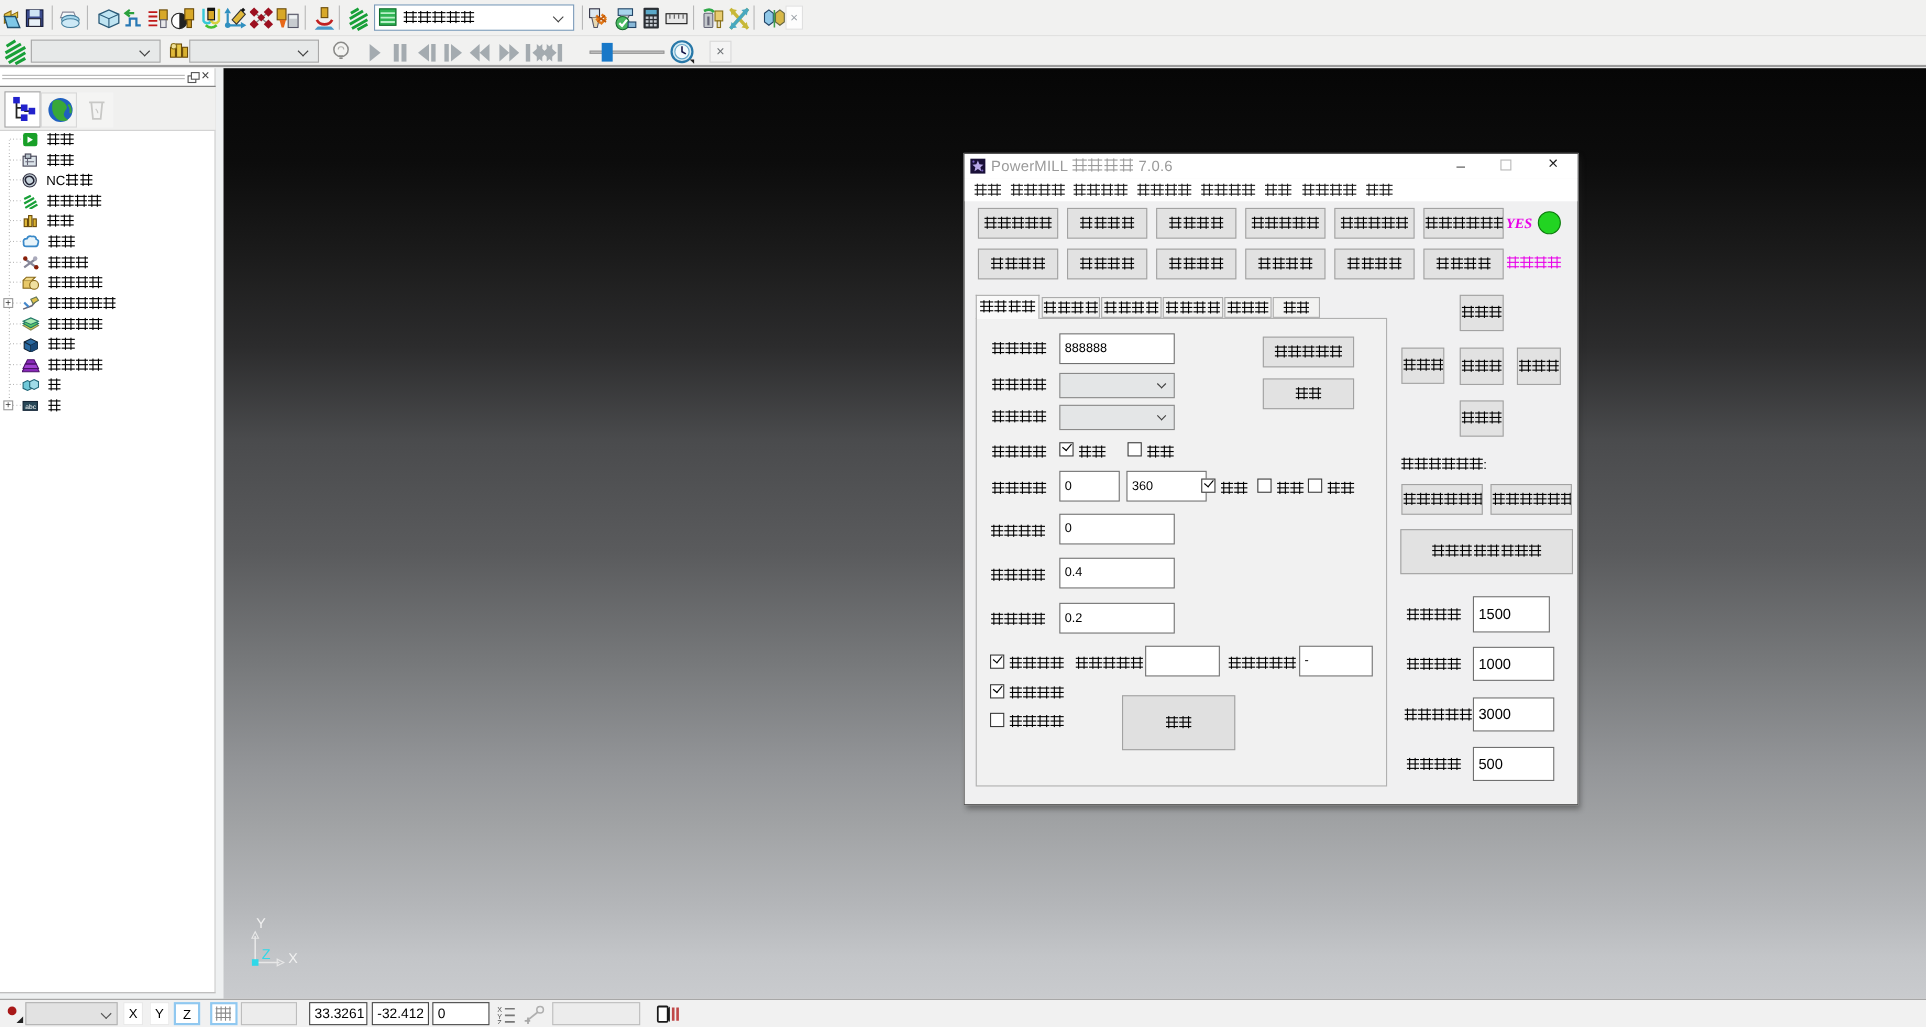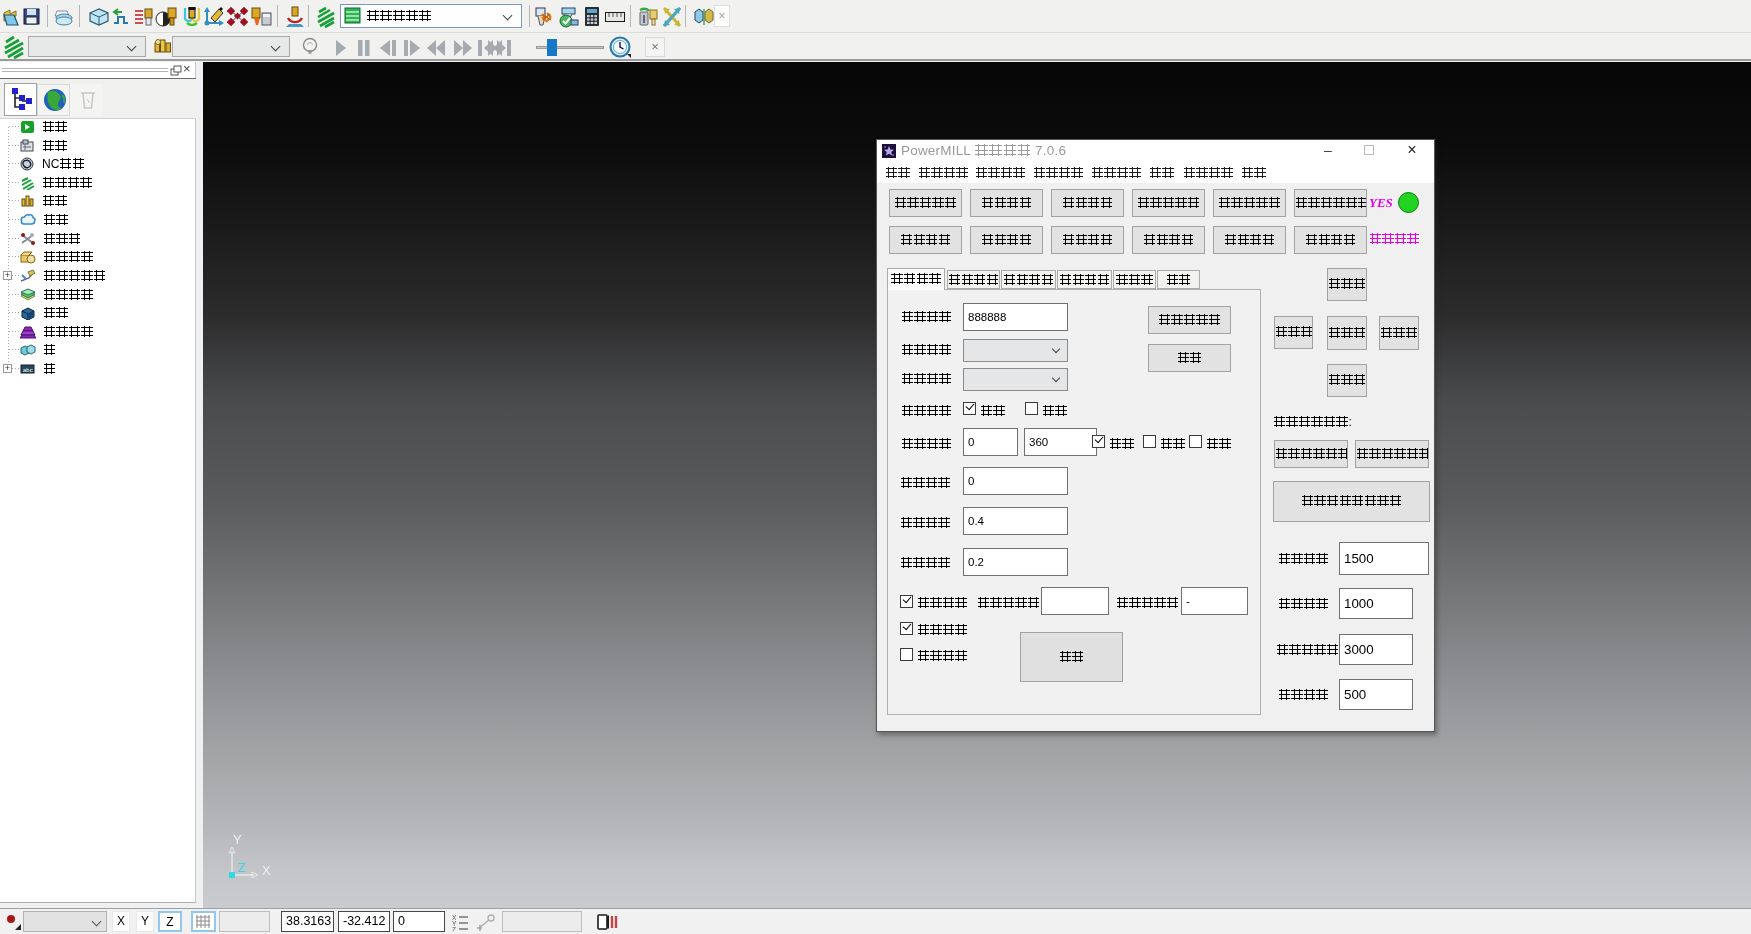--- a/index.html
+++ b/index.html
@@ -387,21 +387,21 @@
     </svg>
 <span class="abs" style="left:23px;top:2px;width:84px;height:21px;background:#e2e2e2;border:1px solid #b2b2b2"></span>
     <span class="chev" style="left:93px;top:9px;border-color:#555"></span>
 <span class="sbx" style="left:112px;width:18px;border-color:#e8e8e8">X</span>
 <span class="sbx" style="left:136px;width:18px;border-color:#e8e8e8">Y</span>
 <span class="sbx" style="left:158px;width:24px;border:2px solid #90c8f0">Z</span>
 <span class="sbx" style="left:191px;width:25px;border:2px solid #90c8f0"><svg width="17" height="15" style="vertical-align:-3px">
         <path d="M2 1 v13 M6 1 v13 M10 1 v13 M14 1 v13 M1 3 h14 M1 7 h14 M1 11 h14" stroke="#8a8a8a"></path>
       </svg></span>
 <span class="abs" style="left:219px;top:2px;width:51px;height:21px;background:#ececec;border:1px solid #bdbdbd"></span>
-<span class="sbc" style="left:281px;width:53px">38.3163</span>
+<span class="sbc" style="left:281px;width:53px">33.3261</span>
 <span class="sbc" style="left:338px;width:52px">-32.412</span>
 <span class="sbc" style="left:393px;width:52px">0</span>
 <svg class="abs" style="left:452px;top:4px" width="20" height="18">
       <text x="0" y="7" font-size="6.5" fill="#555">X</text>
       <text x="0" y="13" font-size="6.5" fill="#555">Y</text>
       <text x="0" y="19" font-size="6.5" fill="#555">Z</text>
       <path d="M7 4 h9 M7 10 h9 M7 16 h9" stroke="#777" stroke-width="1.5"></path>
     </svg>
 <svg class="abs" style="left:476px;top:4px" width="22" height="18">
       <path d="M3 15 l10 -8" stroke="#b0b0b0" stroke-width="1.6"></path>
@@ -504,20 +504,20 @@
 <div class="btn" style="left:450px;top:128px;width:40px;height:33px;line-height:31px"><i class="z"></i><i class="z"></i><i class="z"></i></div>
 <div class="btn" style="left:397px;top:176px;width:39px;height:33px;line-height:31px"><i class="z"></i><i class="z"></i><i class="z"></i></div>
 <div class="btn" style="left:450px;top:176px;width:40px;height:34px;line-height:32px"><i class="z"></i><i class="z"></i><i class="z"></i></div>
 <div class="btn" style="left:502px;top:176px;width:40px;height:34px;line-height:32px"><i class="z"></i><i class="z"></i><i class="z"></i></div>
 <div class="btn" style="left:450px;top:224px;width:40px;height:33px;line-height:31px"><i class="z"></i><i class="z"></i><i class="z"></i></div>
 <span class="lbl" style="left:396px;top:275px"><i class="z"></i><i class="z"></i><i class="z"></i><i class="z"></i><i class="z"></i><i class="z"></i>:</span>
 <div class="btn" style="left:397px;top:300px;width:74px;height:28px;line-height:26px;letter-spacing:-.5px"><i class="z"></i><i class="z"></i><i class="z"></i><i class="z"></i><i class="z"></i><i class="z"></i></div>
 <div class="btn" style="left:478px;top:300px;width:74px;height:28px;line-height:26px;letter-spacing:-.5px"><i class="z"></i><i class="z"></i><i class="z"></i><i class="z"></i><i class="z"></i><i class="z"></i></div>
 <div class="btn" style="left:396px;top:341px;width:157px;height:41px;line-height:39px"><i class="z"></i><i class="z"></i><i class="z"></i><i class="z"></i><i class="z"></i><i class="z"></i><i class="z"></i><i class="z"></i></div>
 <span class="lbl" style="left:401px;top:412px"><i class="z"></i><i class="z"></i><i class="z"></i><i class="z"></i></span>
-<input class="inp" style="left: 462px; top: 402px; width: 90px; height: 33px;" value="1500">
+<input class="inp" style="left: 462px; top: 402px; width: 70px; height: 33px;" value="1500">
 <span class="lbl" style="left:401px;top:457px"><i class="z"></i><i class="z"></i><i class="z"></i><i class="z"></i></span>
 <input class="inp" style="left: 462px; top: 448px; width: 74px; height: 31px;" value="1000">
 <span class="lbl" style="left:399px;top:503px"><i class="z"></i><i class="z"></i><i class="z"></i><i class="z"></i><i class="z"></i></span>
 <input class="inp" style="left: 462px; top: 494px; width: 74px; height: 31px;" value="3000">
 <span class="lbl" style="left:401px;top:548px"><i class="z"></i><i class="z"></i><i class="z"></i><i class="z"></i></span>
 <input class="inp" style="left: 462px; top: 539px; width: 74px; height: 31px;" value="500">
 </div>
 
 </body></html>

